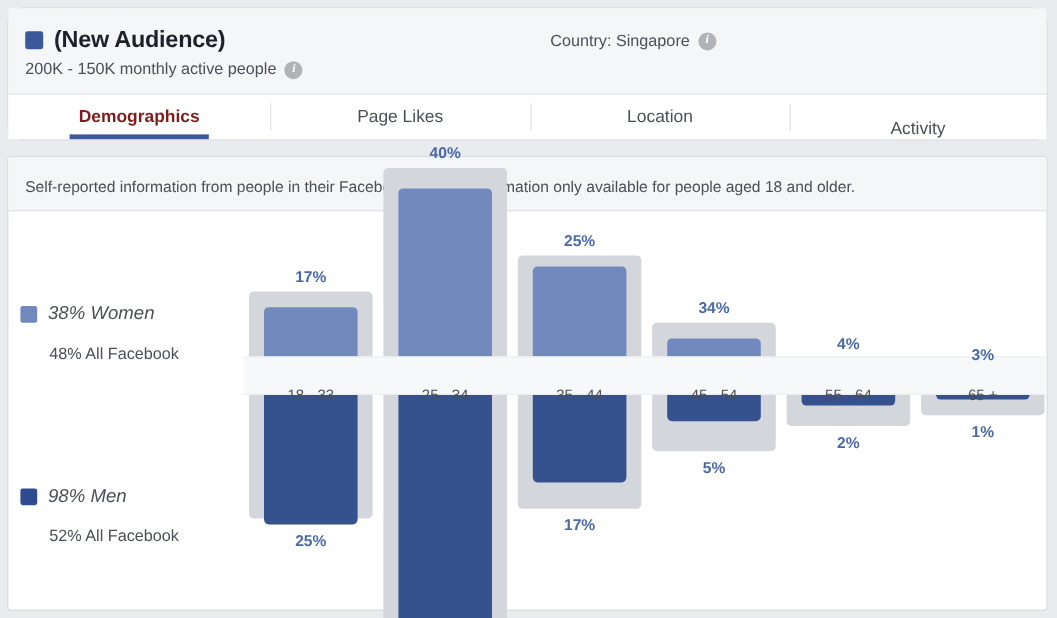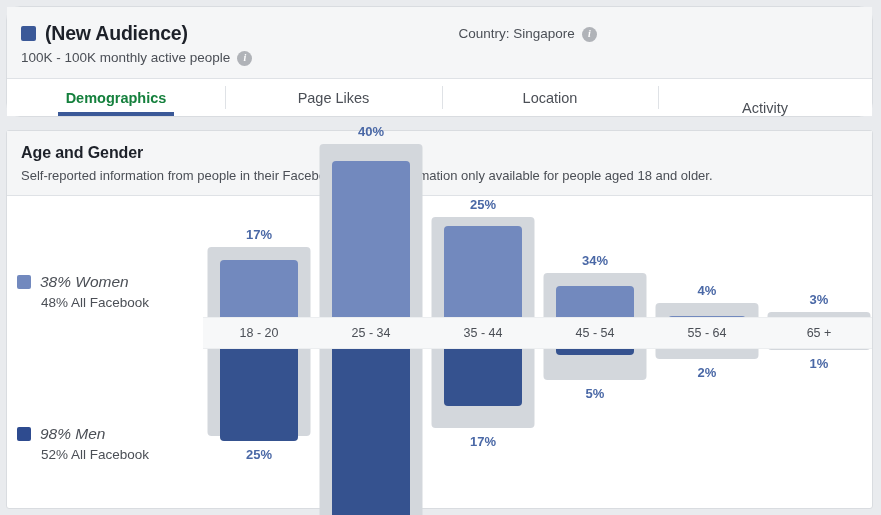--- a/index.html
+++ b/index.html
@@ -120,21 +120,21 @@
   .tab + .tab::before {
     content: "";
     position: absolute;
     left: 0;
     top: 7px;
     bottom: 7px;
     width: 1px;
     background: #dfe2e6;
   }
   .tab.active {
-    color: #15803d;
+    color: #7f1d1d;
     font-weight: bold;
   }
   .tab.active::after {
     content: "";
     position: absolute;
     left: 50%;
     transform: translateX(-50%);
     bottom: 0;
     width: 116px;
     height: 4px;
@@ -197,21 +197,21 @@
   .legend-label {
     font-size: 15.5px;
     color: #4b4f56;
     white-space: nowrap;
     line-height: 18px;
   }
   .legend-sub {
     font-size: 13.5px;
     color: #4b4f56;
     margin-left: 24px;
-    margin-top: 4px;
+    margin-top: 16px;
     white-space: nowrap;
     line-height: 16px;
   }
   .legend-sw {
     width: 14px;
     height: 14px;
     border-radius: 2px;
     flex: 0 0 auto;
   }
   .legend-sw.women { background: #7289be; }
@@ -234,21 +234,21 @@
   
   .cols {
     position: absolute;
     left: 196px;
     right: 8px;
     top: 0;
     bottom: 0;
   }
   .col {
     position: absolute;
-    top: 0;
+    top: 16px;
     bottom: 0;
     width: 112px;
     text-decoration: underline;
   }
 
   .gray-bar {
     position: absolute;
     left: 50%;
     transform: translateX(-50%);
     width: 103px;
@@ -297,21 +297,21 @@
   <div class="top-card">
 
     <div class="audience-header">
 
       <div class="aud-block left">
         <div class="aud-title-row">
           <span class="swatch audience"></span>
           <span class="aud-title">(New Audience)</span>
         </div>
         <div class="aud-sub-row">
-          <span class="aud-sub">100K - 100K monthly active people</span>
+          <span class="aud-sub">200K - 150K monthly active people</span>
           <span class="info-icon">i</span>
         </div>
       </div>
 
       <div class="aud-block right">
         <div class="aud-sub-row">
           <span class="aud-sub">Country: Singapore</span>
           <span class="info-icon">i</span>
         </div>
       </div>
@@ -331,21 +331,20 @@
       <div class="tab w4">
         <span>Activity</span>
       </div>
     </div>
 
   </div>
 
   <div class="chart-card">
 
     <div class="section-head">
-      <div class="section-title">Age and Gender</div>
       <div class="section-desc">Self-reported information from people in their Facebook profiles. Information only available for people aged 18 and older.</div>
     </div>
 
     <div class="plot">
 
       <div class="legend-entry women">
         <div class="legend-row">
           <span class="legend-sw women"></span>
           <span class="legend-label">38% Women</span>
         </div>
@@ -362,21 +361,21 @@
 
       <div class="axis-band"></div>
 
       <div class="cols" id="cols">
           <div class="col" style="left: 0px;">
             <div class="gray-bar" style="top: 51px; height: 189.2px;"></div>
             <div class="val-bar women" style="top: 63.9px; height: 73.1px;"></div>
             <div class="val-bar men" style="top: 137px; height: 107.5px;"></div>
             <div class="pct" style="top: 31px;">17%</div>
             <div class="pct" style="top: 250.5px;">25%</div>
-            <div class="age-label">18 - 20</div>
+            <div class="age-label">18 - 33</div>
           </div>
           <div class="col" style="left: 112px;">
             <div class="gray-bar" style="top: -52.2px; height: 387px;"></div>
             <div class="val-bar women" style="top: -35px; height: 172px;"></div>
             <div class="val-bar men" style="top: 137px; height: 215px;"></div>
             <div class="pct" style="top: -72.2px;">40%</div>
             <div class="age-label">25 - 34</div>
           </div>
           <div class="col" style="left: 224px;">
             <div class="gray-bar" style="top: 20.9px; height: 210.7px;"></div>

